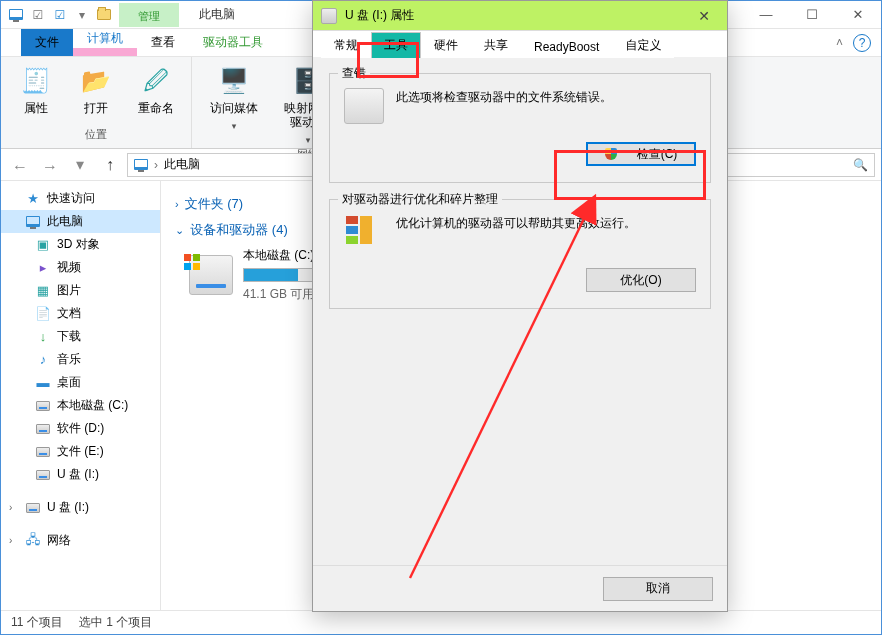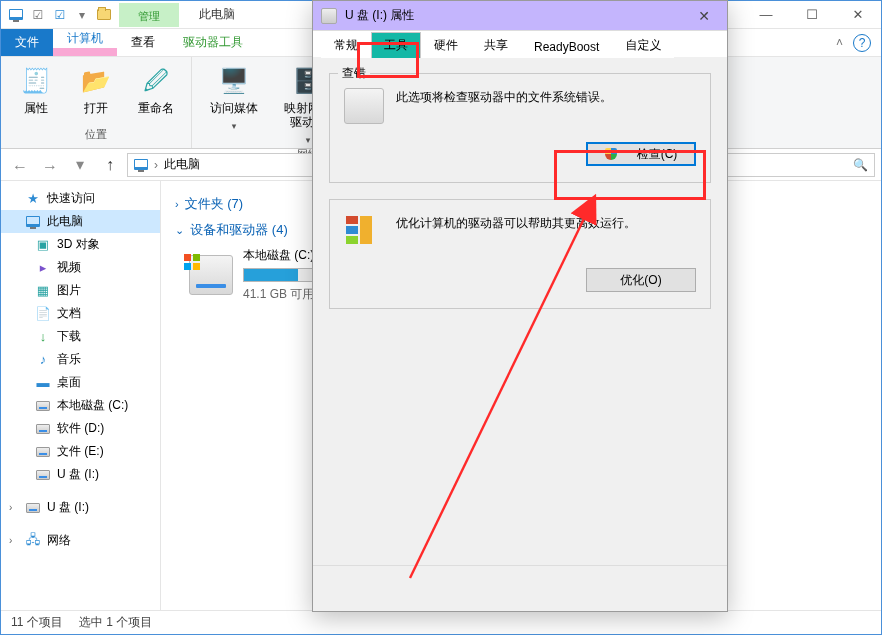--- a/index.html
+++ b/index.html
@@ -46,21 +46,21 @@
 
   
   .ribbon-tabs {
     height: 28px;
     display:flex; align-items:stretch;
     border-bottom:1px solid #e5e5e5;
   }
   .ribbon-tab {
     padding: 0 14px; display:flex; align-items:center; font-size:12px;
   }
-  .ribbon-tab.file { background:#1979ca; color:#ffffff; }
+  .ribbon-tab.file { background:#1979ca; color:#000000;margin-left:20px; }
   .ribbon-tab.selected { border-bottom:8px solid #f9a8d4; color:#1979ca; }
   .ribbon-tab.drive { color:#339933; }
   .ribbon-right { margin-left:auto; display:flex; align-items:center; padding:0 10px; gap:10px; }
   .help-icon { width:18px; height:18px; border:1px solid #1979ca; border-radius:50%; color:#1979ca; display:flex;align-items:center;justify-content:center; font-size:12px; }
 
   
   .ribbon-body {
     height: 92px;
     border-bottom:1px solid #d0d0d0;
     display:flex;
@@ -164,21 +164,21 @@
     left: 312px; top: 0px;
     width: 416px; height: 612px;
     background:#f0f0f0;
     border:1px solid #9a9a9a;
     box-shadow:0 6px 24px rgba(0,0,0,0.25);
     display:flex; flex-direction:column;
     font-size:12px;
   }
   .props-title {
     height:30px; display:flex; align-items:center; padding:0 8px;
-    background:#c4b5fd; border-bottom:1px solid #ddd;
+    background:#bef264; border-bottom:1px solid #ddd;
   }
   .props-title .dicon { width:16px; height:16px; margin-right:8px;
     background:linear-gradient(#eee,#ccc); border:1px solid #aaa; border-radius:2px; }
   .props-title .x { margin-left:auto; width:30px; text-align:center; font-size:14px; color:#444; }
 
   .props-tabs {
     height:26px; display:flex; align-items:flex-end;
     padding:0 8px; background:#fff;
   }
   .ptab {
@@ -538,36 +538,40 @@
       </div>
       <div class="fs-btn-row">
         <div class="win-button primary">
           <span class="shield"></span>
           <span>检查(C)</span>
         </div>
       </div>
     </div>
 
     <div class="fieldset">
+      <span class="legend">对驱动器进行优化和碎片整理</span>
       <div class="fs-row">
         <div class="fs-icon defrag"></div>
         <div class="fs-text">
             <div class="fs-desc">优化计算机的驱动器可以帮助其更高效运行。</div>
           </div>
       </div>
       <div class="fs-btn-row">
         <div class="win-button">
           <span>优化(O)</span>
         </div>
       </div>
     </div>
 
   </div>
 
   <div class="props-buttons">
+    <div class="win-button">
+        <span>取消</span>
+      </div>
   </div>
 </div>
 
 <div class="hl tab"></div>
 <div class="hl btn"></div>
 
 <svg class="arrow-svg">
   <defs>
     <marker id="ah" markerWidth="12" markerHeight="12" refX="10" refY="6" orient="auto">
       <path d="M0,0 L12,6 L0,12 Z" fill="#ff2a2a"></path>

